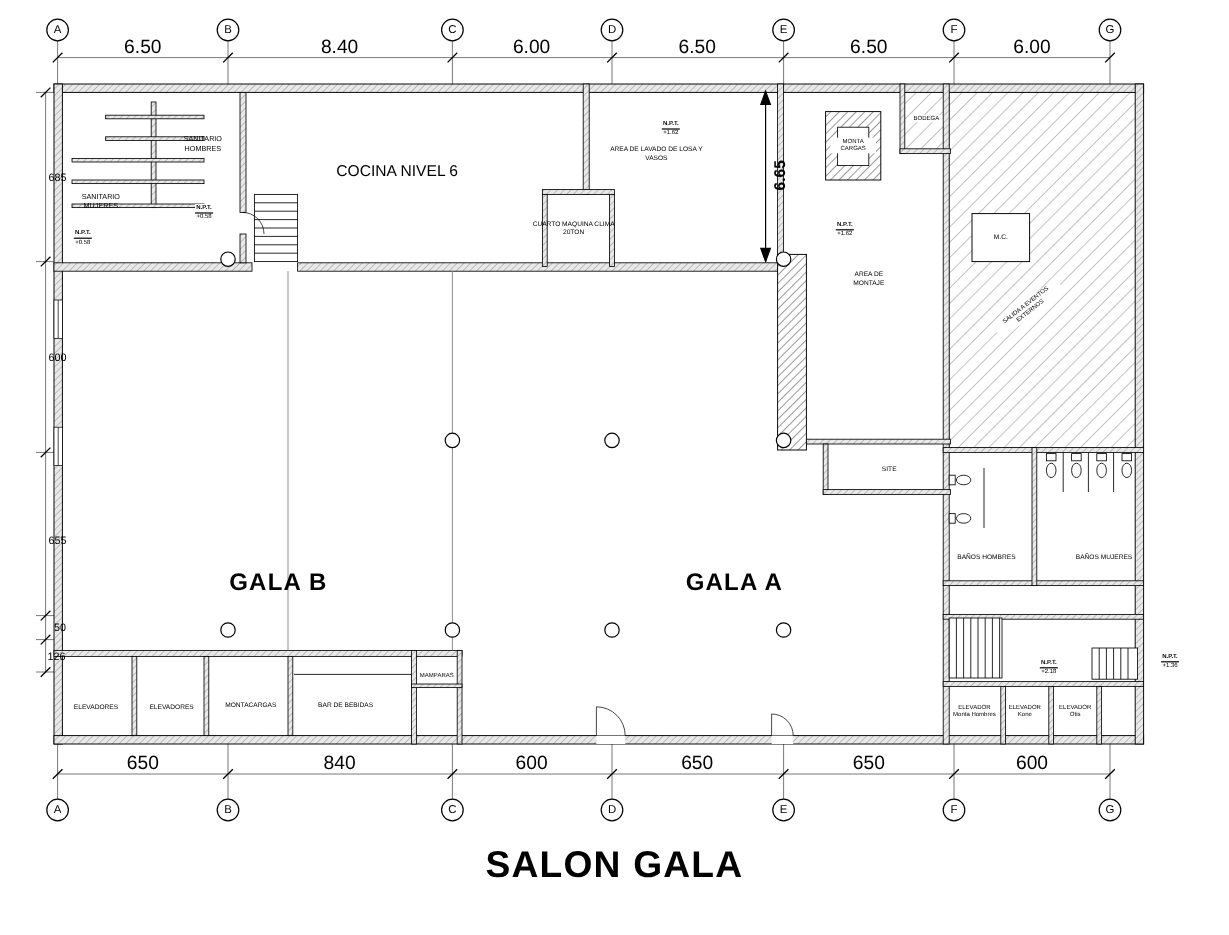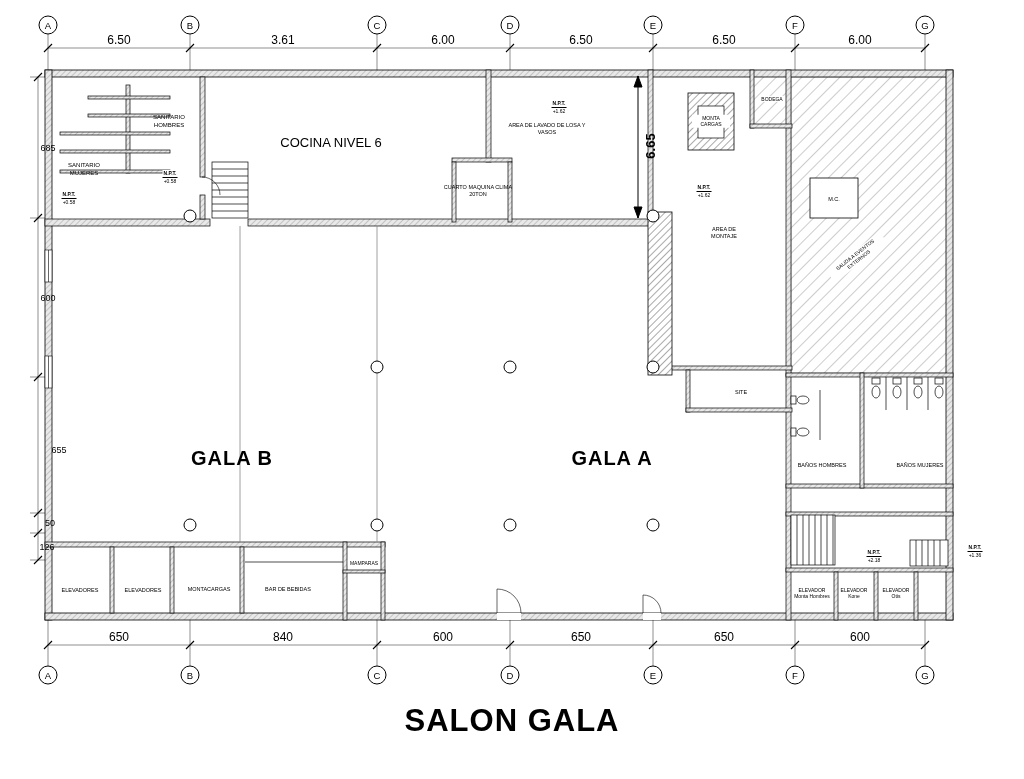--- a/index.html
+++ b/index.html
@@ -4,25 +4,25 @@
 <style>
   * { margin:0; padding:0; box-sizing:border-box; }
   html,body { background:#fff; }
   body { font-family:"Liberation Sans","DejaVu Sans",sans-serif; color:#000; }
   .plan { position:relative; width:1024px; height:779px; background:#fff; overflow:hidden; }
   svg.lines { position:absolute; left:0; top:0; }
   .lbl { position:absolute; transform:translate(-50%,-50%); text-align:center;
          font-size:6px; line-height:1.25; color:#000; }
   .lbl.rot { transform:translate(-50%,-50%) rotate(-38deg); }
   .whitebg { background:#fff; padding:0 2px; }
-  .gala { font-size:20px; font-weight:bold; letter-spacing:1px; white-space:nowrap; }
+  .gala { font-size:20px; font-weight:bold; letter-spacing:1px; white-space:nowrap;margin-top:28px; }
   .bubble { position:absolute; width:19px; height:19px; border:1.2px solid #000;
             border-radius:50%; display:flex; align-items:center; justify-content:center;
             font-size:9.5px; transform:translate(-50%,-50%); background:#fff; }
-  .dim { position:absolute; transform:translate(-50%,-50%); font-size:12px; white-space:nowrap; }
+  .dim { position:absolute; transform:translate(-50%,-50%); font-size:16px; white-space:nowrap; }
   .dim-side { font-size:9px;margin-left:24px; }
   .vdim { position:absolute; transform:translate(-50%,-50%) rotate(-90deg);
           font-size:13px; font-weight:bold; white-space:nowrap; }
   .npt { position:absolute; transform:translate(-50%,-50%); font-size:5px;
          line-height:1.3; text-align:center; background:#fff; }
   .npt .l1 { font-weight:bold; border-bottom:0.5px solid #000; padding:0 1px; }
   .title { position:absolute; left:512px; top:703px; transform:translateX(-50%);
            font-size:31px; font-weight:bold; letter-spacing:1px; white-space:nowrap;text-align:center; }
 </style>
 </head>
@@ -240,36 +240,36 @@
 
 <div class="bubble" style="left:48px;top:25px">A</div>
 <div class="bubble" style="left:190px;top:25px">B</div>
 <div class="bubble" style="left:377px;top:25px">C</div>
 <div class="bubble" style="left:510px;top:25px">D</div>
 <div class="bubble" style="left:653px;top:25px">E</div>
 <div class="bubble" style="left:795px;top:25px">F</div>
 <div class="bubble" style="left:925px;top:25px">G</div>
 
 <div class="dim" style="left:119px;top:40px">6.50</div>
-<div class="dim" style="left:283px;top:40px">3.61</div>
+<div class="dim" style="left:283px;top:40px">8.40</div>
 <div class="dim" style="left:443px;top:40px">6.00</div>
 <div class="dim" style="left:581px;top:40px">6.50</div>
 <div class="dim" style="left:724px;top:40px">6.50</div>
 <div class="dim" style="left:860px;top:40px">6.00</div>
 
 <div class="dim" style="left:119px;top:637px">650</div>
 <div class="dim" style="left:283px;top:637px">840</div>
 <div class="dim" style="left:443px;top:637px">600</div>
 <div class="dim" style="left:581px;top:637px">650</div>
 <div class="dim" style="left:724px;top:637px">650</div>
 <div class="dim" style="left:860px;top:637px">600</div>
 
 <div class="dim dim-side" style="left:24px;top:148px">685</div>
 <div class="dim dim-side" style="left:24px;top:298px">600</div>
-<div class="dim dim-side" style="left:35px;top:450px">655</div>
+<div class="dim dim-side" style="left:24px;top:450px">655</div>
 <div class="dim dim-side" style="left:26px;top:523px">50</div>
 <div class="dim dim-side" style="left:23px;top:547px">126</div>
 
 <div class="vdim" style="left:650px;top:146px">6.65</div>
 
 <div class="bubble" style="left:48px;top:675px">A</div>
 <div class="bubble" style="left:190px;top:675px">B</div>
 <div class="bubble" style="left:377px;top:675px">C</div>
 <div class="bubble" style="left:510px;top:675px">D</div>
 <div class="bubble" style="left:653px;top:675px">E</div>

